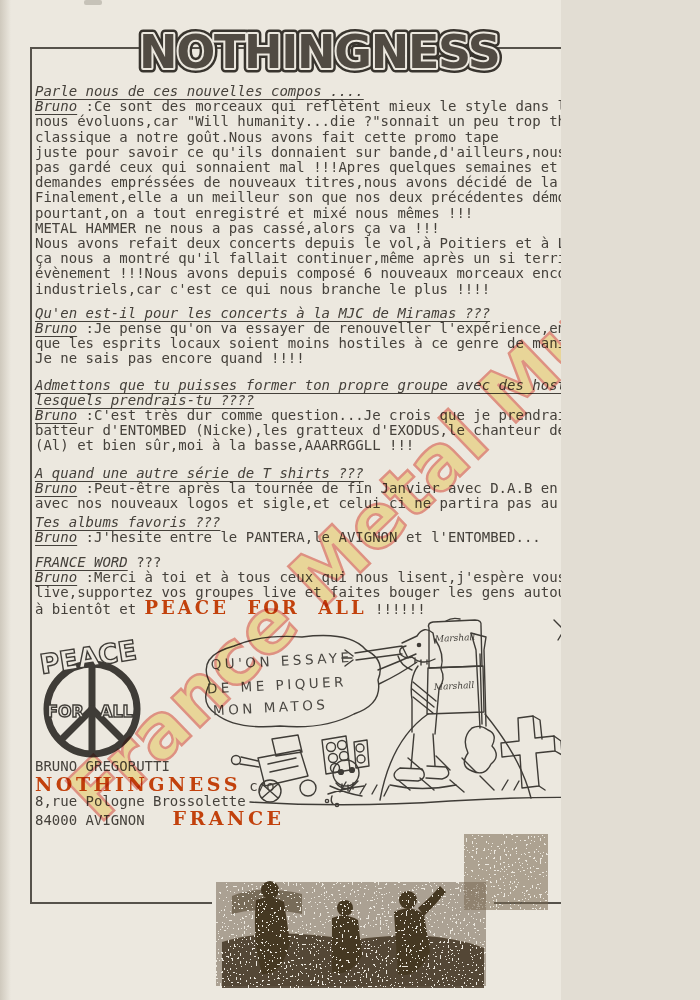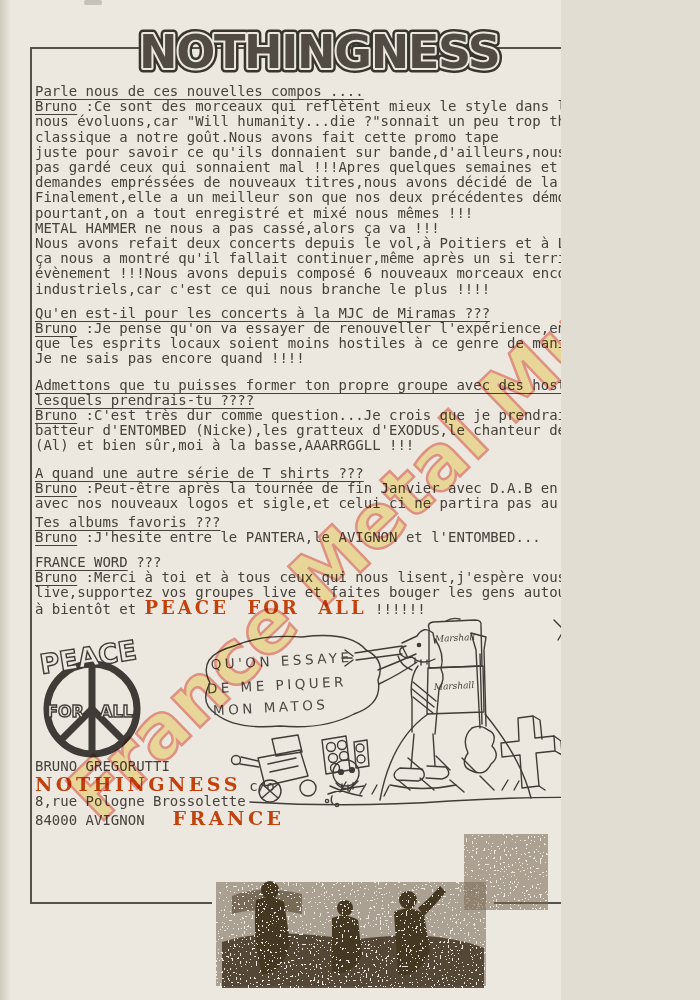--- a/index.html
+++ b/index.html
@@ -28,21 +28,21 @@
   .t-fill{fill:#514b43;stroke:none;}
 
   .content{position:absolute;left:35px;top:84px;width:634px;color:var(--ink);
     font-size:14px;line-height:15.2px;}
   .qa{margin:0 0 9px 0;}
   .qa.g2{margin-bottom:11px;}
   .qa.g3{margin-bottom:12px;}
   .qa.g4{margin-bottom:4px;}
   .qa.g5{}
   .q,.a{white-space:pre-wrap;}
-  .u{text-decoration:underline;text-underline-offset:3px;text-decoration-thickness:1.2px;}
+  .u{text-decoration:underline;text-underline-offset:3px;text-decoration-thickness:1.2px;font-style:italic;}
   .big-type{font-family:"DejaVu Serif",serif;font-size:18px;letter-spacing:3px;font-weight:bold;color:#c2410c;}
 
   .peace-svg{position:absolute;left:33px;top:633px;}
   .peace-svg text{font-family:"DejaVu Sans",sans-serif;font-weight:bold;
     fill:var(--paper);stroke:#3f3c37;stroke-width:1.4px;}
   .cartoon-svg{position:absolute;left:150px;top:608px;}
   .bubble-text{font-family:"DejaVu Sans",sans-serif;font-size:13.5px;letter-spacing:3.5px;
     fill:#4a4742;stroke:none;}
   .amp-logo{font-family:"DejaVu Serif",serif;font-style:italic;font-size:9px;fill:#3f3c37;stroke:none;}
 

